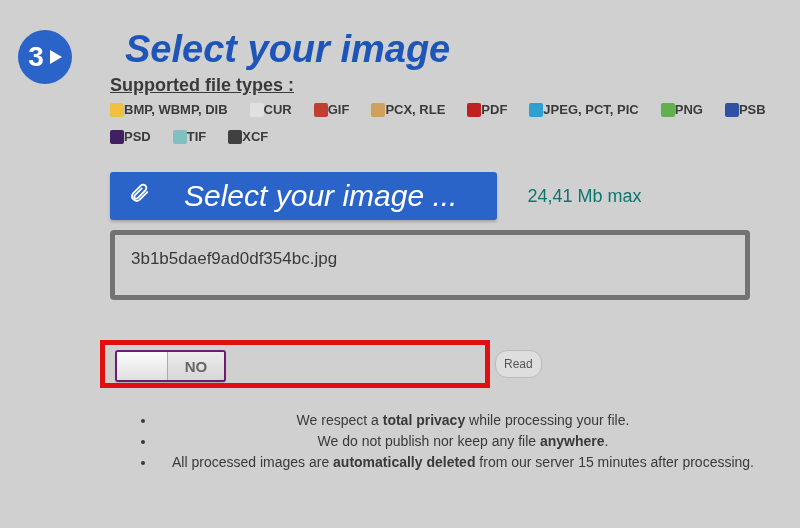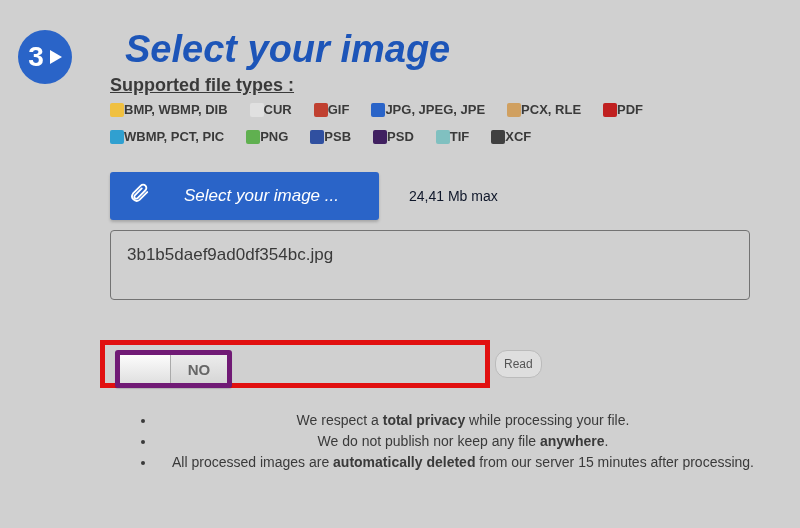--- a/index.html
+++ b/index.html
@@ -95,42 +95,42 @@
     gap: 30px;
     margin-bottom: 0;
   }
 
   .select-btn {
     display: inline-flex;
     align-items: center;
     height: 48px;
     background: #2a64c8;
     color: #ffffff;
-    font-size: 17px;
+    font-size: 30px;
     font-style: italic;
     padding: 0 40px 0 18px;
     border-radius: 3px;
     box-shadow: 0 2px 3px rgba(0,0,0,0.2);
     cursor: pointer;
   }
   .select-btn .clip {
     margin-right: 34px;
     font-size: 22px;
   }
 
   .maxsize {
-    font-size: 14px;
-    color: #0f172a;
+    font-size: 18px;
+    color: #0f766e;
   }
 
   .file-box {
     margin-top: 10px;
     width: 640px;
     height: 70px;
-    border: 1px solid #737373;
+    border: 5px solid #737373;
     border-radius: 4px;
     background: #d0d0d0;
     padding: 14px 16px;
     box-sizing: border-box;
     font-size: 17px;
     color: #3a3a3a;
   }
 
   .highlight-box {
     position: absolute;
@@ -148,21 +148,21 @@
     top: 350px;
     display: flex;
     align-items: center;
     gap: 12px;
   }
 
   .toggle {
     display: inline-flex;
     align-items: stretch;
     height: 28px;
-    border: 5px solid #701a75;
+    border: 2px solid #701a75;
     border-radius: 3px;
     overflow: hidden;
     background: #e8e8e8;
     box-shadow: inset 0 1px 0 rgba(255,255,255,0.6), 0 1px 1px rgba(0,0,0,0.15);
     cursor: pointer;
   }
   .toggle .knob {
     width: 50px;
     background: linear-gradient(#fcfcfc,#e0e0e0);
     border-right: 1px solid #aaa;
@@ -236,34 +236,30 @@
         </span>
       <span class="ft-item">
           <span class="ft-ico" style="background:#e0e0e0"></span>
           <span>CUR</span>
         </span>
       <span class="ft-item">
           <span class="ft-ico" style="background:#c04030"></span>
           <span>GIF</span>
         </span>
       <span class="ft-item">
-          <span class="ft-ico" style="background:#2a64c8"></span>
-          <span>JPG, JPEG, JPE</span>
-        </span>
-      <span class="ft-item">
           <span class="ft-ico" style="background:#d0a060"></span>
           <span>PCX, RLE</span>
         </span>
       <span class="ft-item">
           <span class="ft-ico" style="background:#c02020"></span>
           <span>PDF</span>
         </span>
       <span class="ft-item">
           <span class="ft-ico" style="background:#30a0d0"></span>
-          <span>WBMP, PCT, PIC</span>
+          <span>JPEG, PCT, PIC</span>
         </span>
       <span class="ft-item">
           <span class="ft-ico" style="background:#60b050"></span>
           <span>PNG</span>
         </span>
       <span class="ft-item">
           <span class="ft-ico" style="background:#3050a0"></span>
           <span>PSB</span>
         </span>
       <span class="ft-item">

